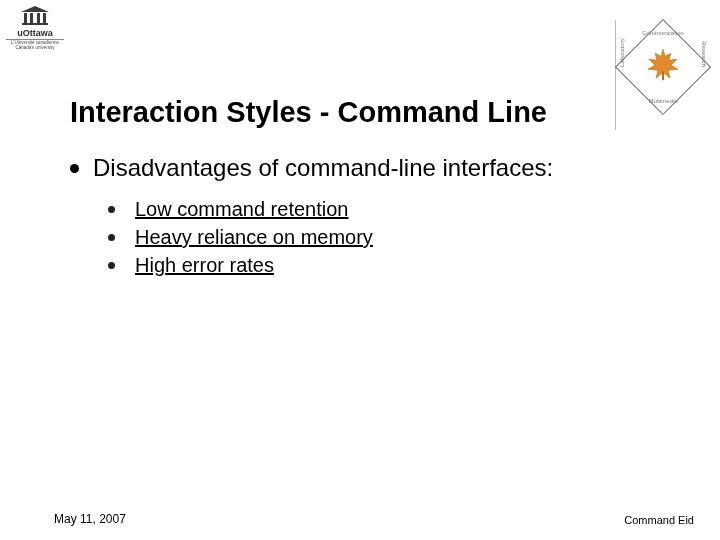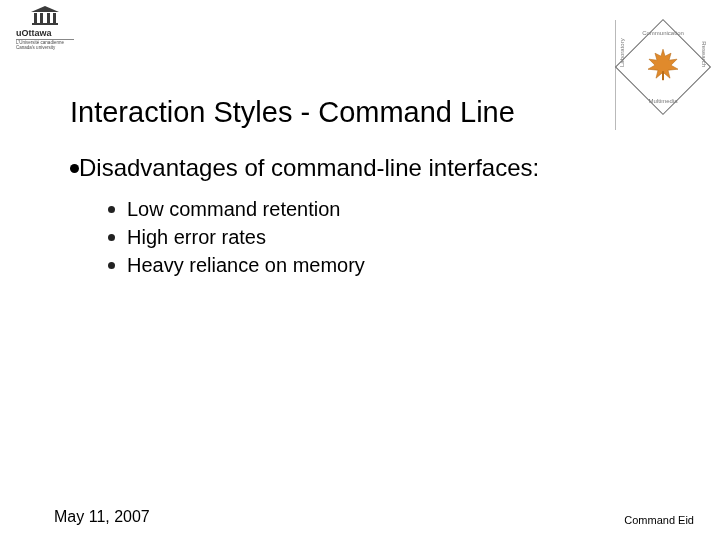--- a/index.html
+++ b/index.html
@@ -6,22 +6,23 @@
   html, body { width: 720px; height: 540px; }
   body {
     background: #ffffff;
     font-family: Arial, Helvetica, sans-serif;
     position: relative;
     color: #000000;
   }
   .logo-left {
     position: absolute;
     top: 6px;
-    left: 16px;
+    left: 6px;
     width: 58px;
+    text-align: center;
   }
   .logo-left .building {
     width: 28px;
     height: 20px;
     margin: 0 auto 2px;
     position: relative;
   }
   .logo-left .roof {
     width: 0; height: 0;
     border-left: 14px solid transparent;
@@ -79,32 +80,33 @@
   }
   .logo-right .lbl-top    { top: 2px;  left: 50%; transform: translateX(-50%); }
   .logo-right .lbl-right  { right: -2px; top: 50%; transform: translateY(-50%) rotate(90deg); transform-origin: right center; }
   .logo-right .lbl-bottom { bottom: 2px; left: 50%; transform: translateX(-50%); }
   .logo-right .lbl-left   { left: -2px; top: 50%; transform: translateY(-50%) rotate(-90deg); transform-origin: left center; }
   .slide-title {
     position: absolute;
     top: 96px;
     left: 70px;
     font-size: 29px;
-    font-weight: normal;
+    font-weight: bold;
     letter-spacing: 0px;
   }
   .main-list {
     position: absolute;
     top: 154px;
     left: 70px;
     width: 600px;
   }
   .bullet-row {
     display: flex;
     align-items: flex-start;
+    gap: 14px;
   }
   .bullet-dot {
     width: 9px; height: 9px; border-radius: 50%;
     background: #000;
     margin-top: 10px;
     flex-shrink: 0;
   }
   .bullet-dot.small {
     width: 7px; height: 7px;
     margin-top: 8px;
@@ -112,30 +114,31 @@
   }
   .main-text {
     font-size: 24px;
   }
   .sub-list {
     margin-top: 16px;
     margin-left: 38px;
   }
   .sub-list .bullet-row {
     margin-bottom: 5px;
-    gap: 12px;
+    gap: 20px;
+    text-decoration: underline;
   }
   .sub-text {
     font-size: 20px;
   }
   .footer-left {
     position: absolute;
     bottom: 14px;
     left: 54px;
-    font-size: 16px;
+    font-size: 12px;
     color: #000;
   }
   .footer-right {
     position: absolute;
     bottom: 14px;
     right: 26px;
     font-size: 11px;
     color: #000;
   }
   .divider {
@@ -187,23 +190,23 @@
     <div class="bullet-dot"></div>
     <div class="main-text">Disadvantages of command-line interfaces:</div>
   </div>
   <div class="sub-list">
     <div class="bullet-row">
       <div class="bullet-dot small"></div>
       <div class="sub-text">Low command retention</div>
     </div>
     <div class="bullet-row">
       <div class="bullet-dot small"></div>
-      <div class="sub-text">High error rates</div>
+      <div class="sub-text">Heavy reliance on memory</div>
     </div>
     <div class="bullet-row">
       <div class="bullet-dot small"></div>
-      <div class="sub-text">Heavy reliance on memory</div>
+      <div class="sub-text">High error rates</div>
     </div>
   </div>
 </div>
 
 <div class="footer-left">May 11, 2007</div>
 <div class="footer-right">Command Eid</div>
 
 </body></html>

